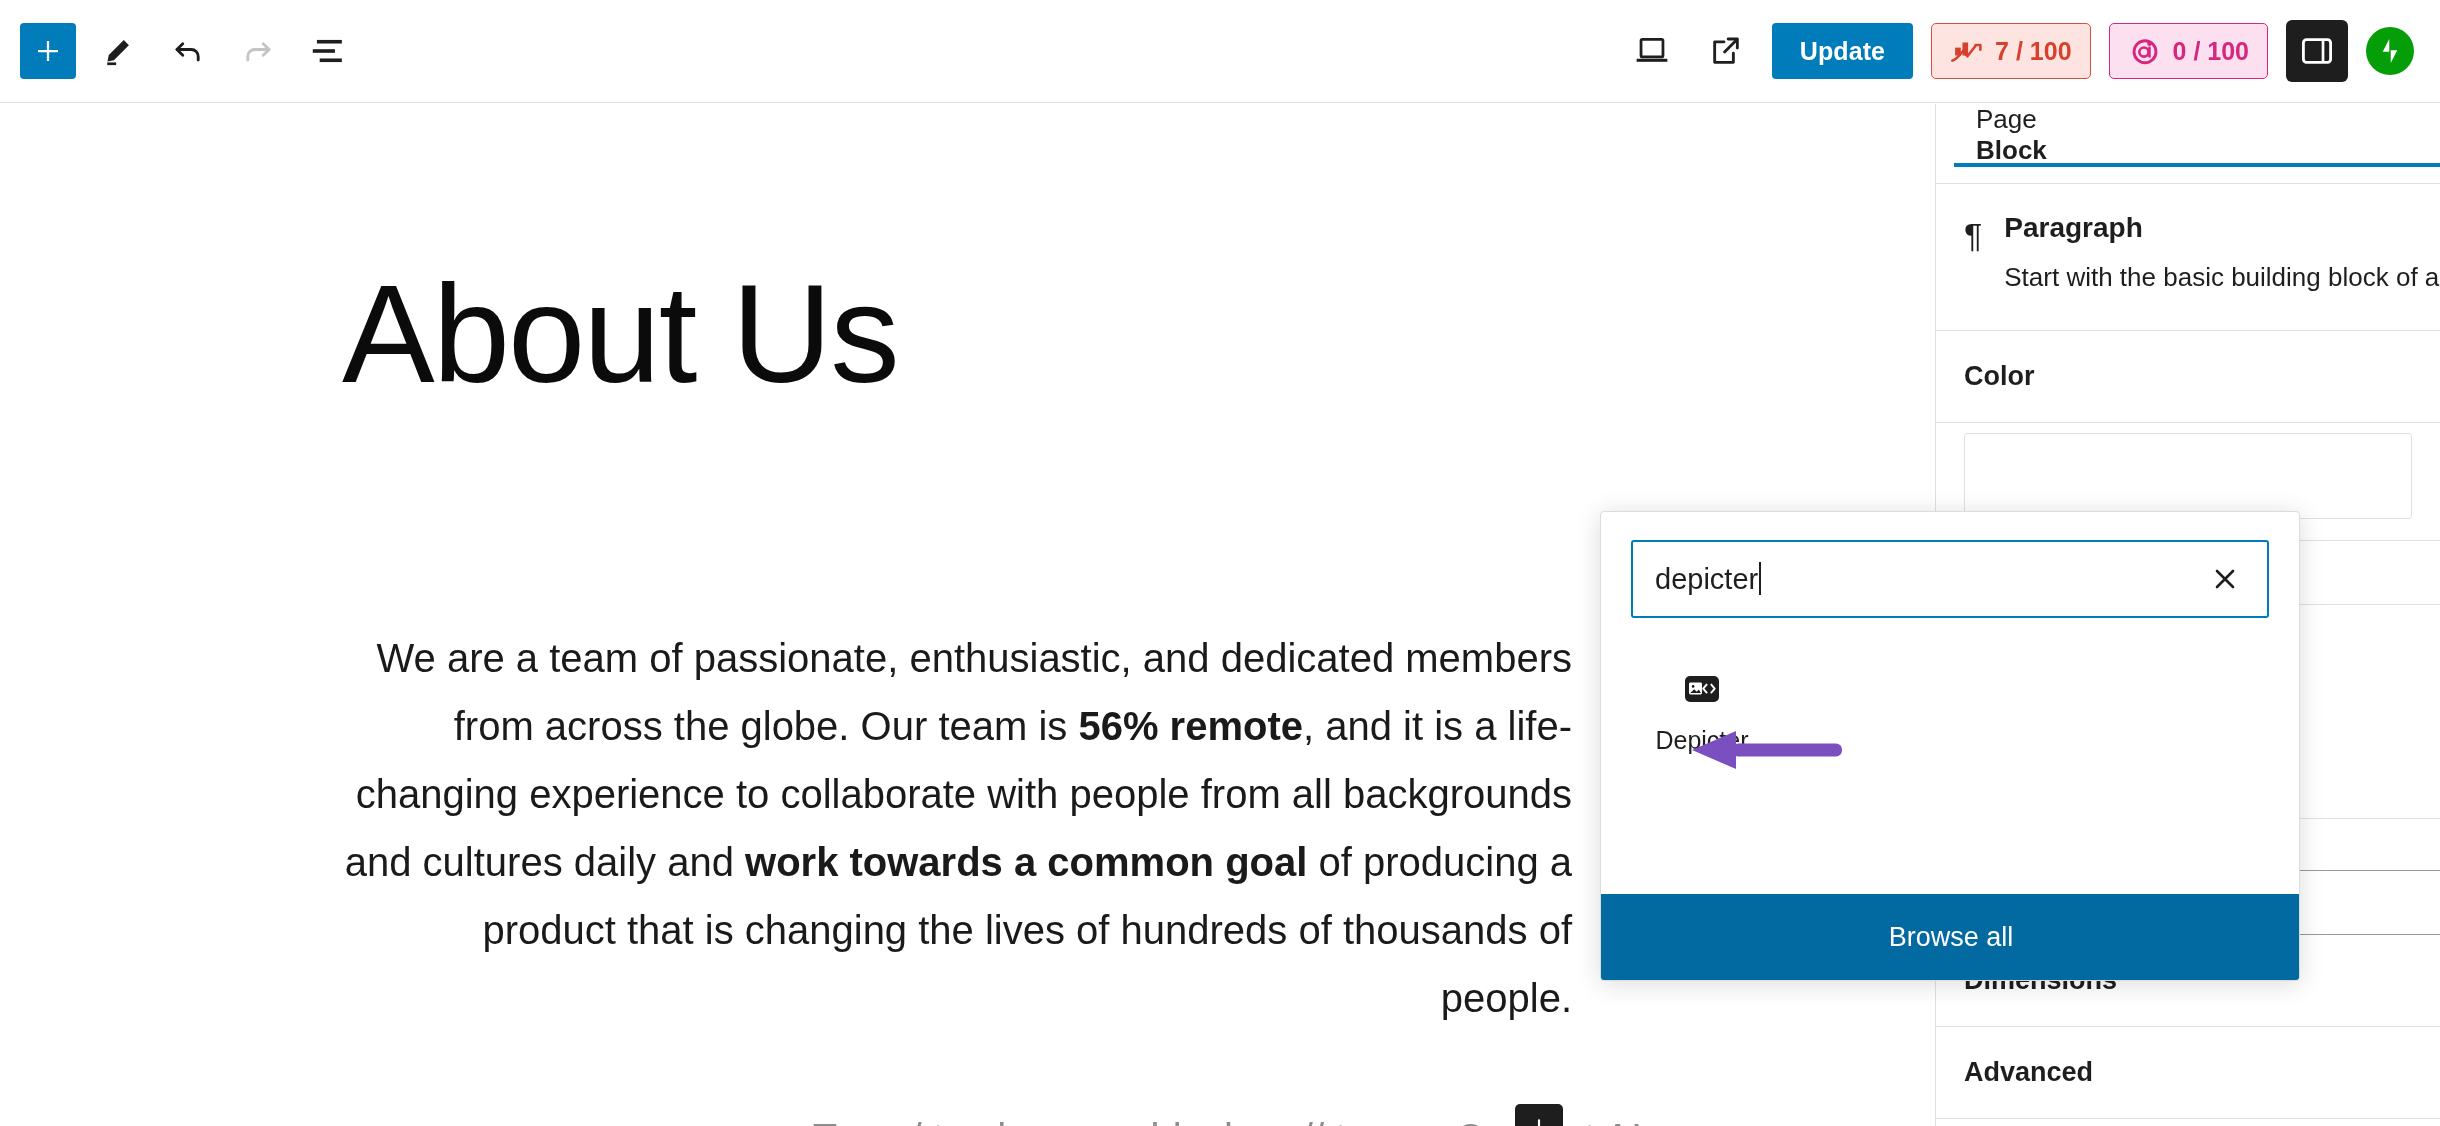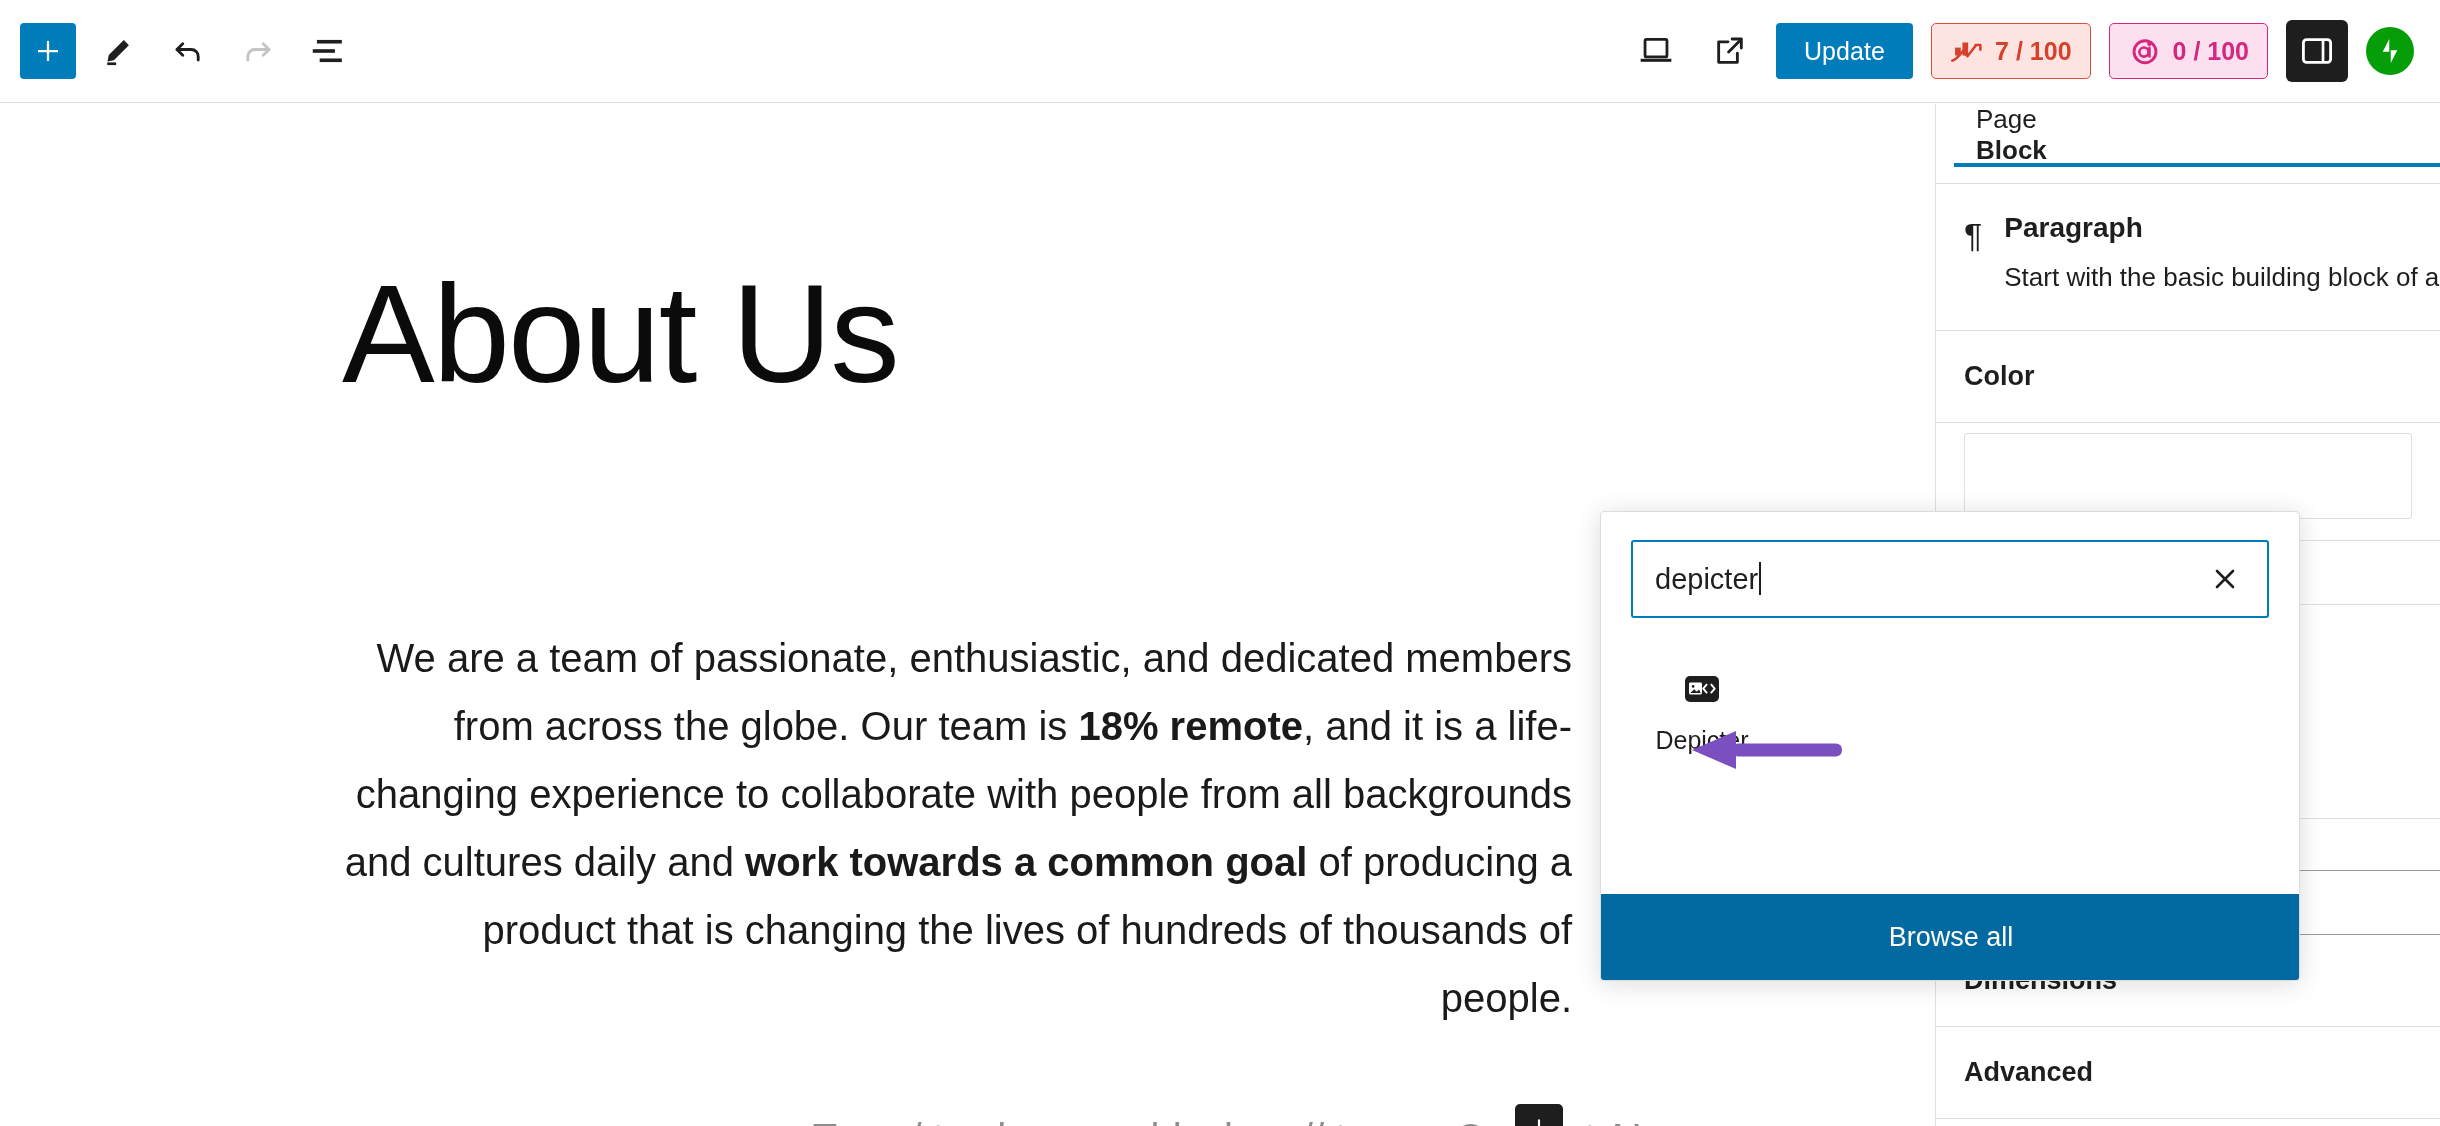--- a/index.html
+++ b/index.html
@@ -24,21 +24,21 @@
     width: 56px; height: 56px; border-radius: 4px; background: #007cba;
     display: flex; align-items: center; justify-content: center;
   }
   .icon-btn {
     width: 56px; height: 56px; border-radius: 4px; background: transparent;
     display: flex; align-items: center; justify-content: center;
   }
   .update-btn {
     background: #007cba; color: #fff; border-radius: 4px;
     height: 56px; padding: 0 28px; display: flex; align-items: center;
-    font-size: 25px; font-weight: 400; letter-spacing: .1px;
+    font-size: 25px; font-weight: 700; letter-spacing: .1px;
   }
   .score-pill {
     height: 56px; border-radius: 5px; padding: 0 18px;
     display: flex; align-items: center; gap: 11px;
     font-size: 25px; font-weight: 700;
   }
   .score-seo { background: #fde4e1; border: 1px solid #d94f3d; color: #d6402c; }
   .score-ai  { background: #fce0ef; border: 1px solid #d6277f; color: #d6277f; }
   .sidebar-toggle {
     width: 62px; height: 62px; border-radius: 6px; background: #1e1e1e;
@@ -239,21 +239,21 @@
         </svg>
       </div>
     </div>
   </div>
 
   <div class="canvas">
 
     <h1 class="post-title">About Us</h1>
 
     <p class="post-body">
-      <span>We are a team of passionate, enthusiastic, and dedicated members from across the globe. Our team is </span><b>18% remote</b><span>, and it is a life-changing experience to collaborate with people from all backgrounds and cultures daily and </span><b>work towards a common goal</b><span> of producing a product that is changing the lives of hundreds of thousands of people.</span>
+      <span>We are a team of passionate, enthusiastic, and dedicated members from across the globe. Our team is </span><b>56% remote</b><span>, and it is a life-changing experience to collaborate with people from all backgrounds and cultures daily and </span><b>work towards a common goal</b><span> of producing a product that is changing the lives of hundreds of thousands of people.</span>
     </p>
 
     <div class="placeholder">Type / to choose a block or // to use Content AI</div>
 
     <div class="add-block-btn">
       <svg width="26" height="26" viewBox="0 0 24 24">
         <path d="M12 5v14M5 12h14" stroke="#fff" stroke-width="2" fill="none" stroke-linecap="round"></path>
       </svg>
     </div>
   </div>

